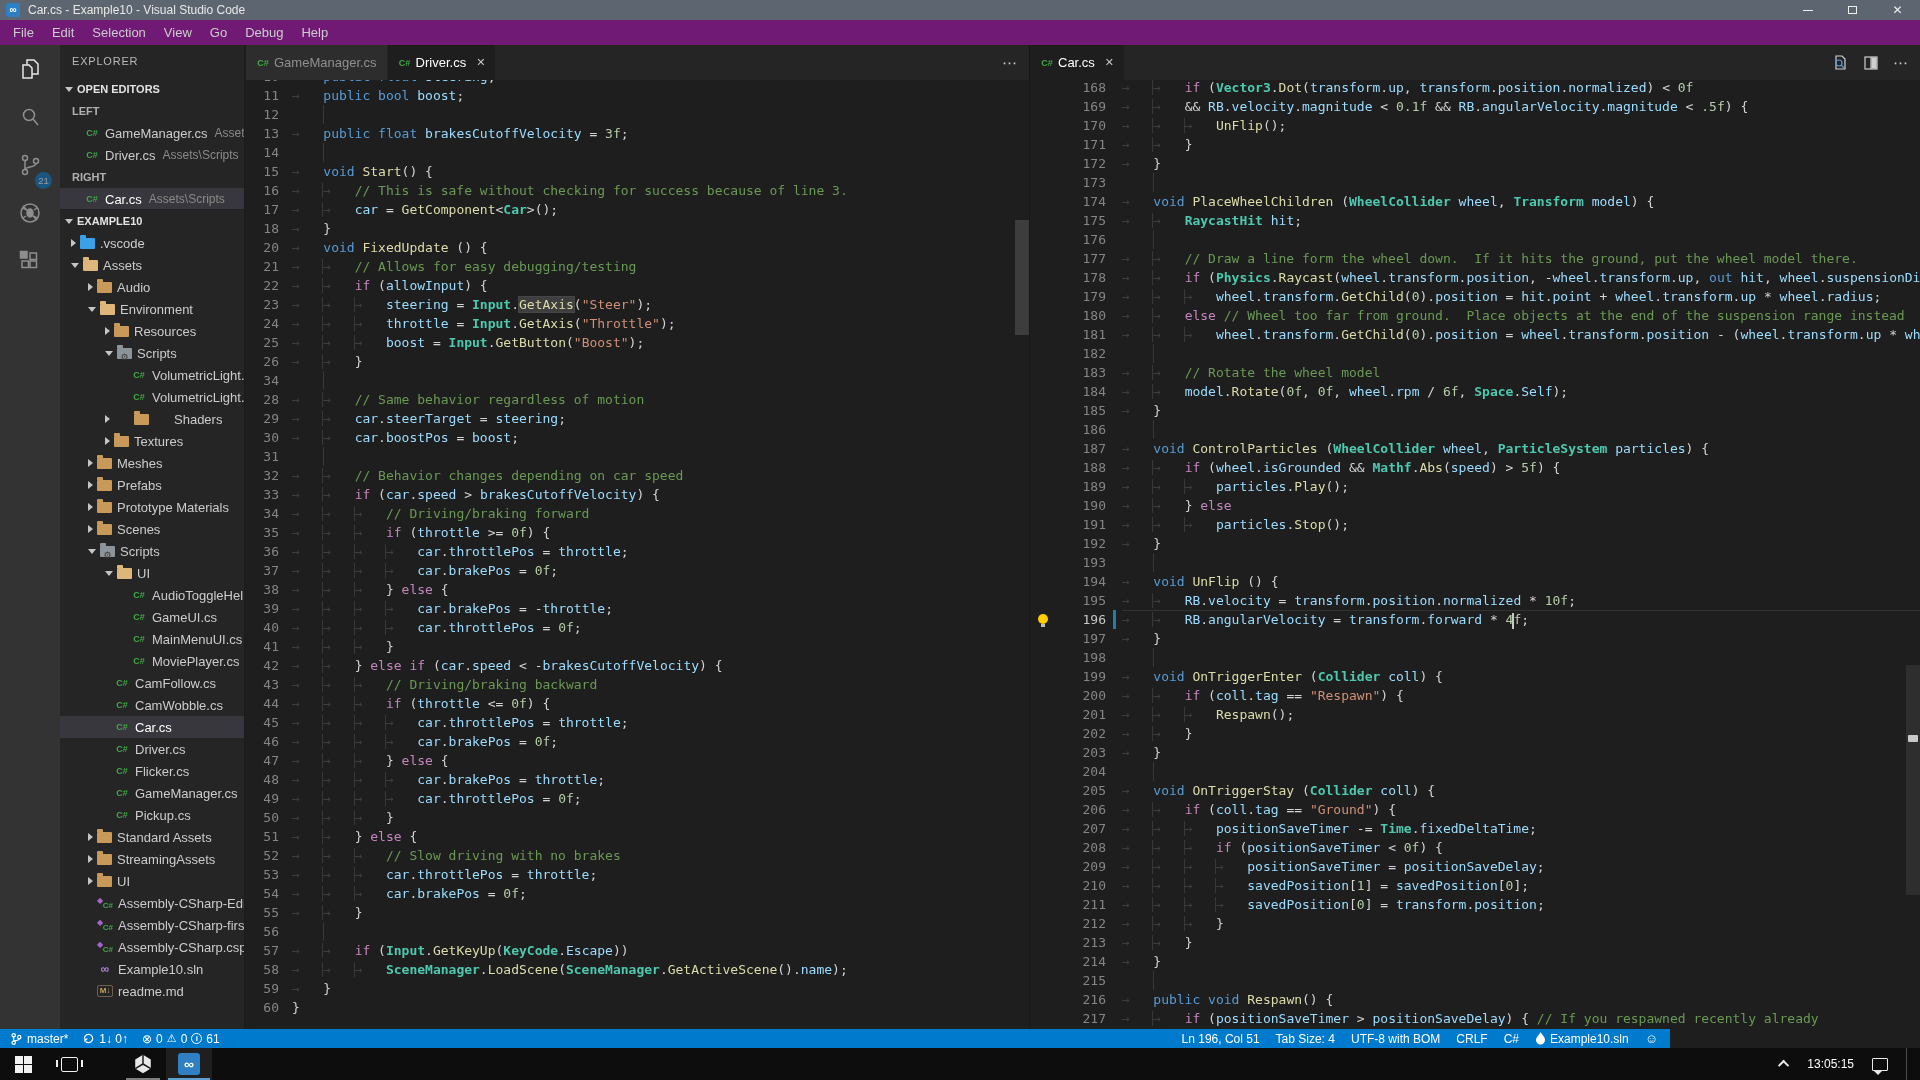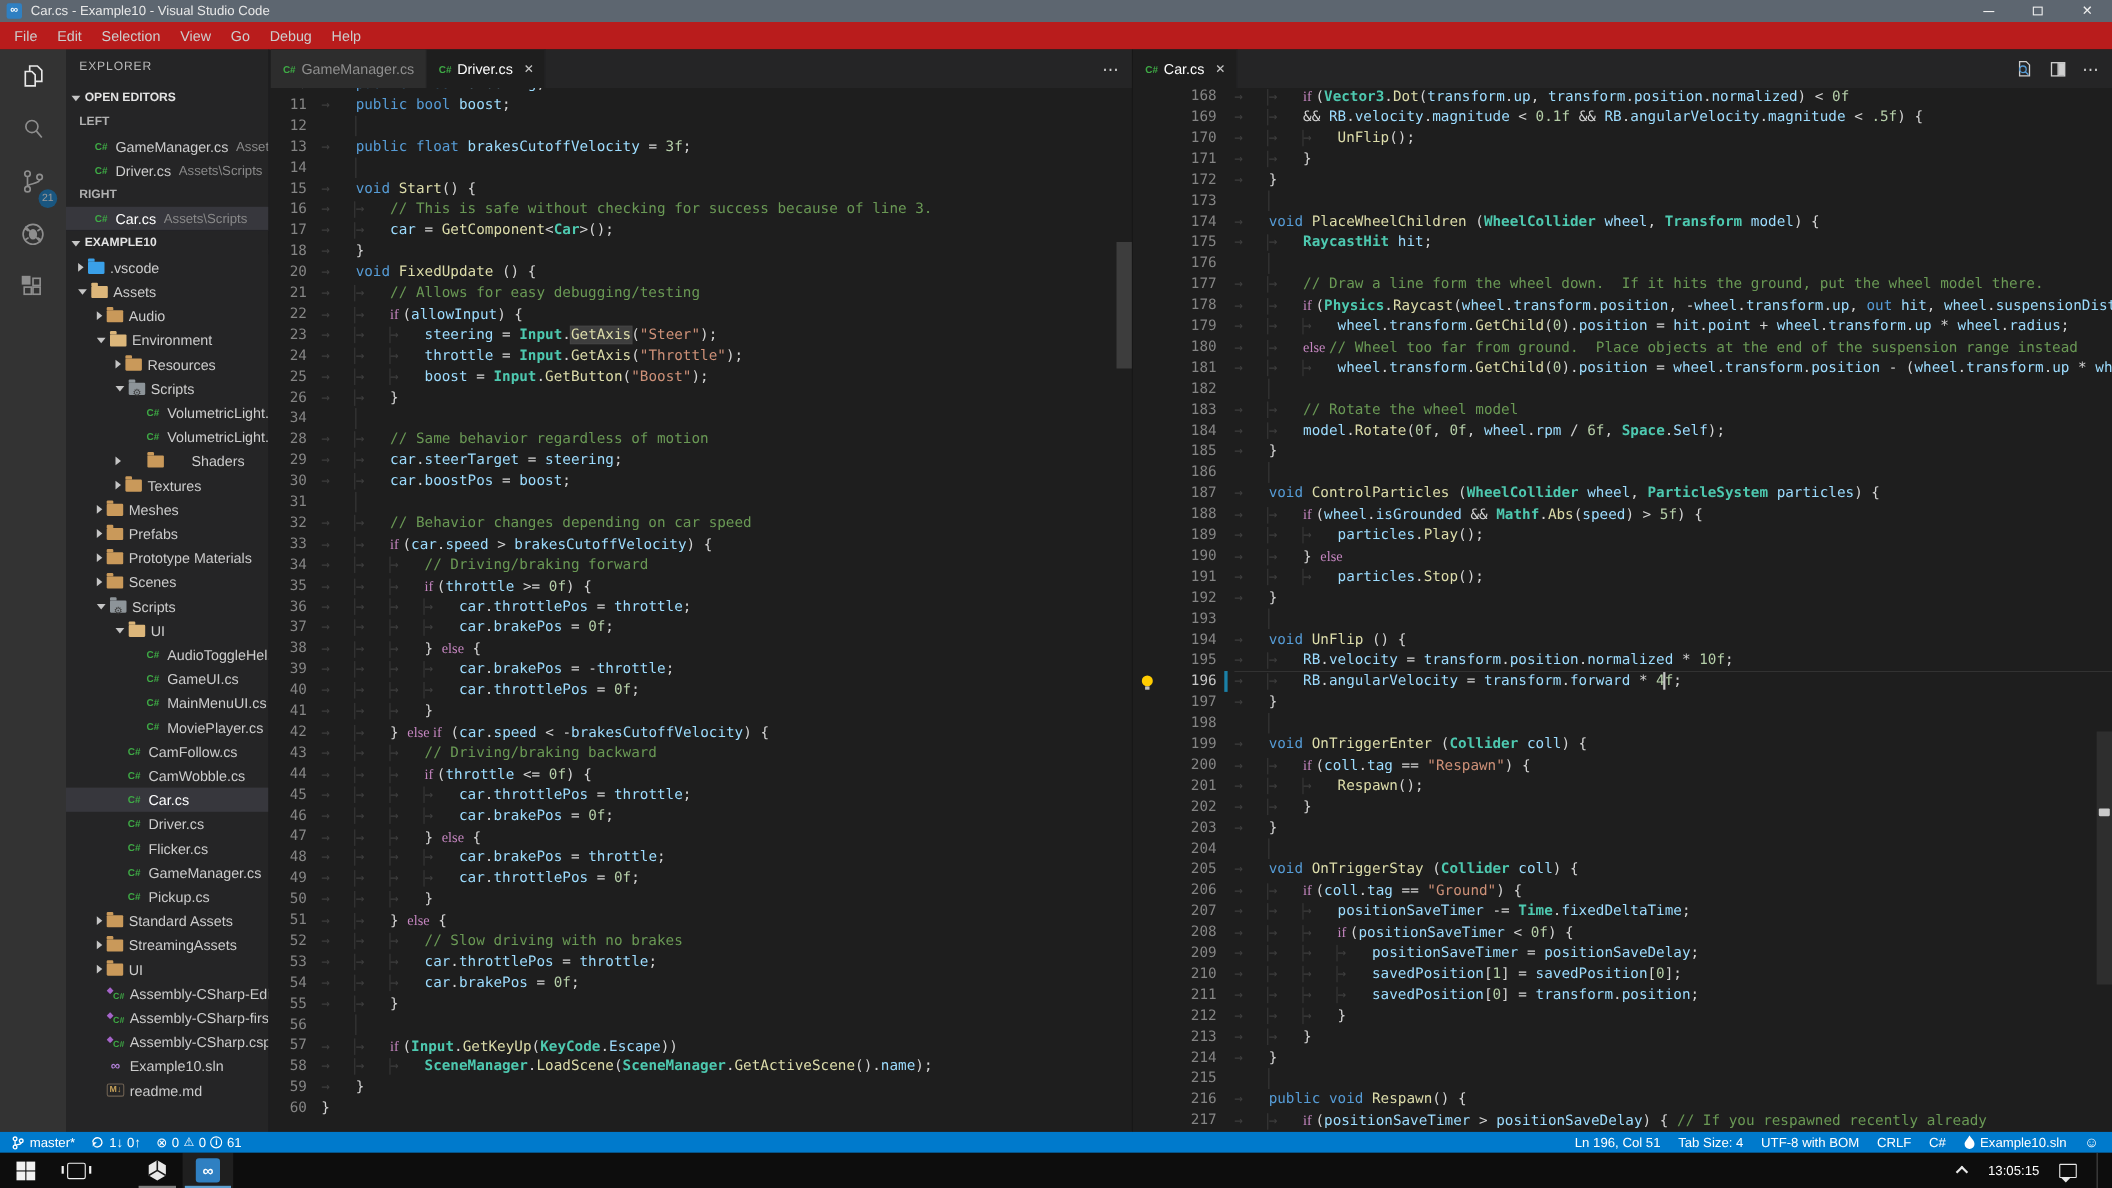--- a/index.html
+++ b/index.html
@@ -12,21 +12,21 @@
     display:flex; align-items:center; color:#e8e8e8; font-size:12px; }
   .vsc-mini { width:14px; height:14px; margin:0 8px 0 6px; background:#2f80c2; border-radius:2px;
     color:#fff; font-size:10px; line-height:14px; text-align:center; font-weight:bold; }
   .win-controls { position:absolute; right:0; top:0; height:20px; display:flex; }
   .win-btn { width:45px; height:20px; display:flex; align-items:center; justify-content:center; color:#f0f0f0; }
   .glyph-min { width:10px; height:1px; background:#f0f0f0; }
   .glyph-max { width:9px; height:8px; border:1px solid #f0f0f0; }
   .glyph-close { font-size:12px; line-height:12px; }
 
   
-  .menubar { position:absolute; left:0; top:20px; width:1920px; height:25px; background:#b91c1c;
+  .menubar { position:absolute; left:0; top:20px; width:1920px; height:25px; background:#701a75;
     display:flex; align-items:center; padding-left:4px; }
   .menu-item { color:#cccccc; font-size:13px; padding:0 9px; line-height:25px; }
 
   
   .activitybar { position:absolute; left:0; top:45px; width:60px; height:984px; background:#333333; }
   .act-btn { position:relative; width:60px; height:48px; display:flex; align-items:center; justify-content:center; opacity:.5; }
   .act-btn.active { opacity:1; }
   .act-btn svg { stroke:#e8e8e8; fill:none; stroke-width:1.5; }
   .badge { position:absolute; right:8px; bottom:0px; min-width:17px; height:17px; border-radius:9px;
     background:#007acc; color:#fff; font-size:9.5px; line-height:17px; text-align:center; padding:0 2px; }
@@ -83,36 +83,36 @@
   .gut .bulb-slot { width:26px; position:relative; }
   .gut .num { flex:1; text-align:right; }
   #group-left .gut .num { padding-right:13px; }
   #group-right .gut .num { padding-right:4px; }
   .gut .mod-slot { width:12px; position:relative; }
   .crow.modded .mod-slot::before { content:""; position:absolute; left:3px; top:0; width:3px; height:19px; background:#1b81a8; }
   .crow.curline .num { color:#c6c6c6; }
   .code { flex:1; white-space:pre; overflow:hidden; position:relative; color:#d4d4d4; }
   .crow.curline .code::before { content:""; position:absolute; left:0; right:0; top:0; height:18px;
     border-top:1px solid rgba(255,255,255,.09); border-bottom:1px solid rgba(255,255,255,.09); pointer-events:none; }
-  .tk.k { color:#569cd6; } .tk.c { color:#c586c0;font-family:Liberation Serif, serif; } .tk.t { color:#4ec9b0;font-weight:bold; } .tk.f { color:#dcdcaa; }
+  .tk.k { color:#569cd6; } .tk.c { color:#c586c0; } .tk.t { color:#4ec9b0;font-weight:bold; } .tk.f { color:#dcdcaa; }
   .tk.v { color:#9cdcfe; } .tk.n { color:#b5cea8; } .tk.s { color:#ce9178; } .tk.m { color:#6a9955; }
   .tk.p { color:#d4d4d4; }
   .tk.hl { background:rgba(90,90,90,.55); outline:1px solid rgba(255,255,255,.18); }
   .ind { color:#3e3e3e; } .ind.gd { border-left:1px solid #383838; margin-left:-1px; }
   .gg { display:inline-block; width:1px; height:19px; background:#383838; vertical-align:top; }
   .caret { display:inline-block; width:2px; height:16px; margin:0 -1px; background:#c8c8c8; vertical-align:middle; }
   .bulb { position:absolute; left:8px; top:4px; width:10px; height:10px; border-radius:50%; background:#fc0; }
   .bulb::after { content:""; position:absolute; left:3px; top:10px; width:4px; height:3px; background:#bdbdbd; }
   .sb-thumb { position:absolute; background:rgba(121,121,121,.35); }
   #thumb-left { right:0; top:175px; width:14px; height:115px; }
   #thumb-right { right:0; top:620px; width:14px; height:230px; background:rgba(121,121,121,.18); }
   #ruler-marker { position:absolute; right:2px; top:690px; width:10px; height:7px; background:#c9c9c9; border-radius:1px; }
 
   
-  .statusbar { position:absolute; left:0; top:1029px; width:1920px; height:19px; background:#007acc;
+  .statusbar { position:absolute; left:0; top:1029px; width:1670px; height:19px; background:#007acc;
     color:#ffffff; font-size:12px; display:flex; align-items:center; }
   .sb-left { display:flex; align-items:center; gap:14px; padding-left:10px; flex:1; }
   .sb-right { display:flex; align-items:center; gap:16px; padding-right:12px; }
   .sb-item { display:flex; align-items:center; gap:4px; white-space:nowrap; }
   .sb-item svg { stroke:#fff; fill:none; stroke-width:1.3; }
   .info-circle { display:inline-block; width:11px; height:11px; border:1px solid #fff; border-radius:50%;
     font-size:8px; line-height:10px; text-align:center; font-weight:bold; }
   .warn-tri { font-size:11px; }
   .err-circ { font-size:12px; }
   .smiley { font-size:13px; }

